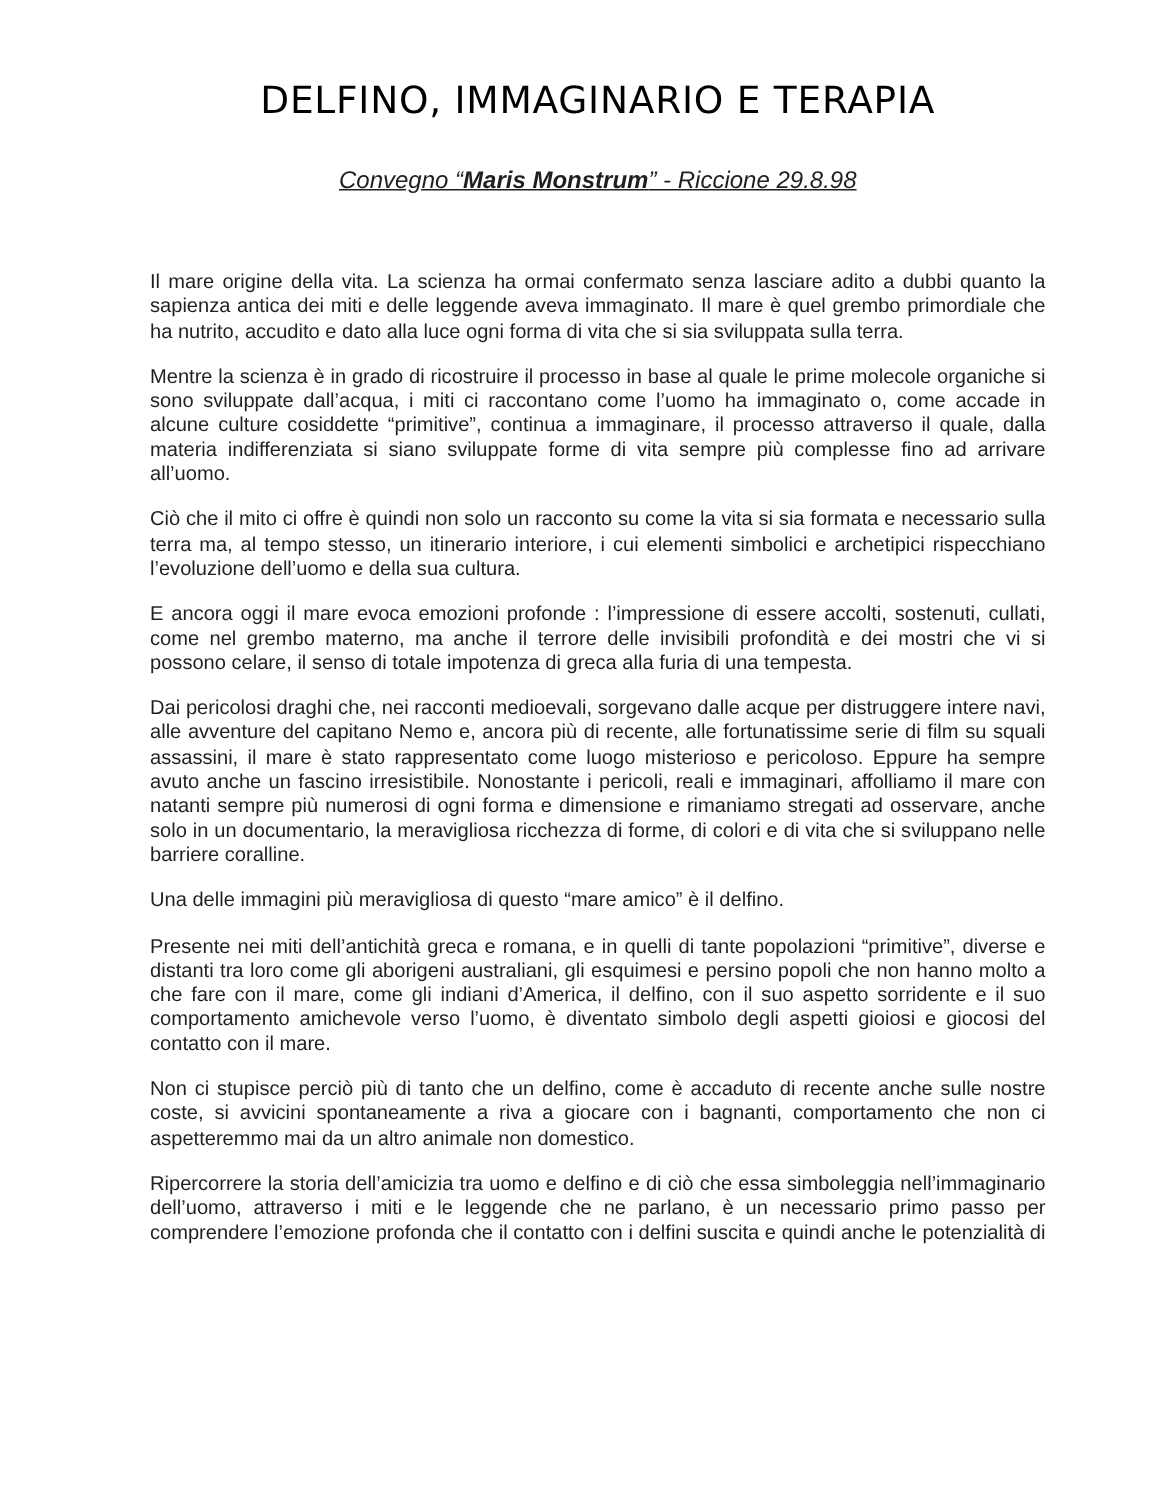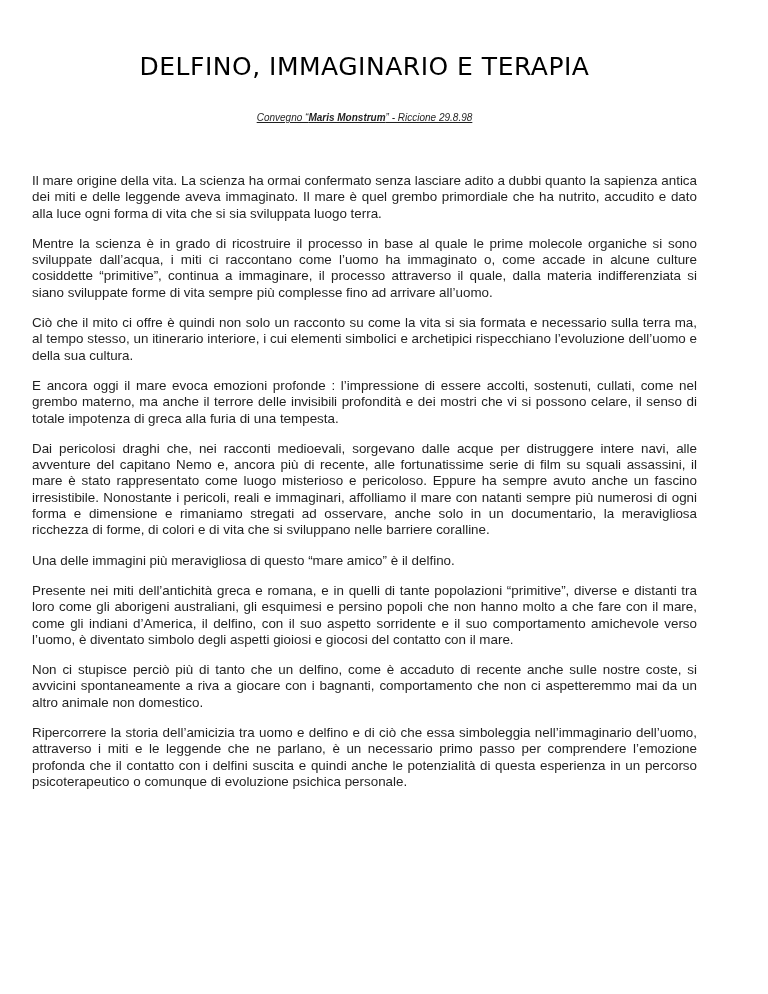--- a/index.html
+++ b/index.html
@@ -7,39 +7,39 @@
     margin: 0;
     padding: 0;
     background: #ffffff;
   }
   .page {
     position: relative;
     width: 768px;
     height: 832px;
     box-sizing: border-box;
     background: #ffffff;
-    padding: 46px 71px 0 32px;
+    padding: 46px 71px 0 100px;
     overflow: hidden;
   }
   .doc-title {
     margin: 6px 0 0 0;
     text-align: center;
     font-family: "DejaVu Sans", sans-serif;
     font-weight: normal;
     font-size: 25px;
     letter-spacing: 0.5px;
     color: #000000;
     white-space: nowrap;
   }
   .doc-subtitle {
     margin-top: 31px;
     text-align: center;
     font-family: "Liberation Sans", sans-serif;
     font-style: italic;
-    font-size: 10px;
+    font-size: 16px;
     color: #1f1f1f;
   }
   .doc-subtitle .underlined {
     text-decoration: underline;
   }
   .doc-subtitle .emph {
     font-weight: bold;
   }
   .doc-body {
     margin-top: 50px;
@@ -58,21 +58,21 @@
 
 <div class="page">
 
   <h1 class="doc-title">DELFINO, IMMAGINARIO E TERAPIA</h1>
 
   <div class="doc-subtitle">
     <span class="underlined"><span>Convegno “</span><span class="emph">Maris Monstrum</span><span>” - Riccione 29.8.98</span></span>
   </div>
 
   <div class="doc-body">
-    <p>Il mare origine della vita. La scienza ha ormai confermato senza lasciare adito a dubbi quanto la sapienza antica dei miti e delle leggende aveva immaginato. Il mare è quel grembo primordiale che ha nutrito, accudito e dato alla luce ogni forma di vita che si sia sviluppata luogo terra.</p>
+    <p>Il mare origine della vita. La scienza ha ormai confermato senza lasciare adito a dubbi quanto la sapienza antica dei miti e delle leggende aveva immaginato. Il mare è quel grembo primordiale che ha nutrito, accudito e dato alla luce ogni forma di vita che si sia sviluppata sulla terra.</p>
     <p>Mentre la scienza è in grado di ricostruire il processo in base al quale le prime molecole organiche si sono sviluppate dall’acqua, i miti ci raccontano come l’uomo ha immaginato o, come accade in alcune culture cosiddette “primitive”, continua a immaginare, il processo attraverso il quale, dalla materia indifferenziata si siano sviluppate forme di vita sempre più complesse fino ad arrivare all’uomo.</p>
     <p>Ciò che il mito ci offre è quindi non solo un racconto su come la vita si sia formata e necessario sulla terra ma, al tempo stesso, un itinerario interiore, i cui elementi simbolici e archetipici rispecchiano l’evoluzione dell’uomo e della sua cultura.</p>
     <p>E ancora oggi il mare evoca emozioni profonde : l’impressione di essere accolti, sostenuti, cullati, come nel grembo materno, ma anche il terrore delle invisibili profondità e dei mostri che vi si possono celare, il senso di totale impotenza di greca alla furia di una tempesta.</p>
     <p>Dai pericolosi draghi che, nei racconti medioevali, sorgevano dalle acque per distruggere intere navi, alle avventure del capitano Nemo e, ancora più di recente, alle fortunatissime serie di film su squali assassini, il mare è stato rappresentato come luogo misterioso e pericoloso. Eppure ha sempre avuto anche un fascino irresistibile. Nonostante i pericoli, reali e immaginari, affolliamo il mare con natanti sempre più numerosi di ogni forma e dimensione e rimaniamo stregati ad osservare, anche solo in un documentario, la meravigliosa ricchezza di forme, di colori e di vita che si sviluppano nelle barriere coralline.</p>
     <p>Una delle immagini più meravigliosa di questo “mare amico” è il delfino.</p>
     <p>Presente nei miti dell’antichità greca e romana, e in quelli di tante popolazioni “primitive”, diverse e distanti tra loro come gli aborigeni australiani, gli esquimesi e persino popoli che non hanno molto a che fare con il mare, come gli indiani d’America, il delfino, con il suo aspetto sorridente e il suo comportamento amichevole verso l’uomo, è diventato simbolo degli aspetti gioiosi e giocosi del contatto con il mare.</p>
     <p>Non ci stupisce perciò più di tanto che un delfino, come è accaduto di recente anche sulle nostre coste, si avvicini spontaneamente a riva a giocare con i bagnanti, comportamento che non ci aspetteremmo mai da un altro animale non domestico.</p>
     <p>Ripercorrere la storia dell’amicizia tra uomo e delfino e di ciò che essa simboleggia nell’immaginario dell’uomo, attraverso i miti e le leggende che ne parlano, è un necessario primo passo per comprendere l’emozione profonda che il contatto con i delfini suscita e quindi anche le potenzialità di questa esperienza in un percorso psicoterapeutico o comunque di evoluzione psichica personale.</p>
   </div>
 

